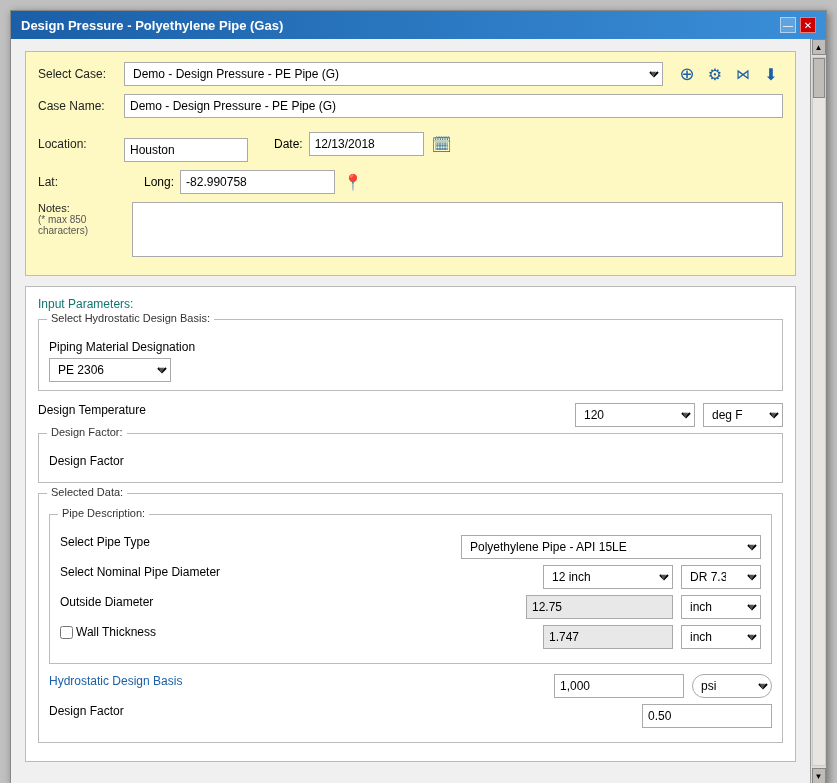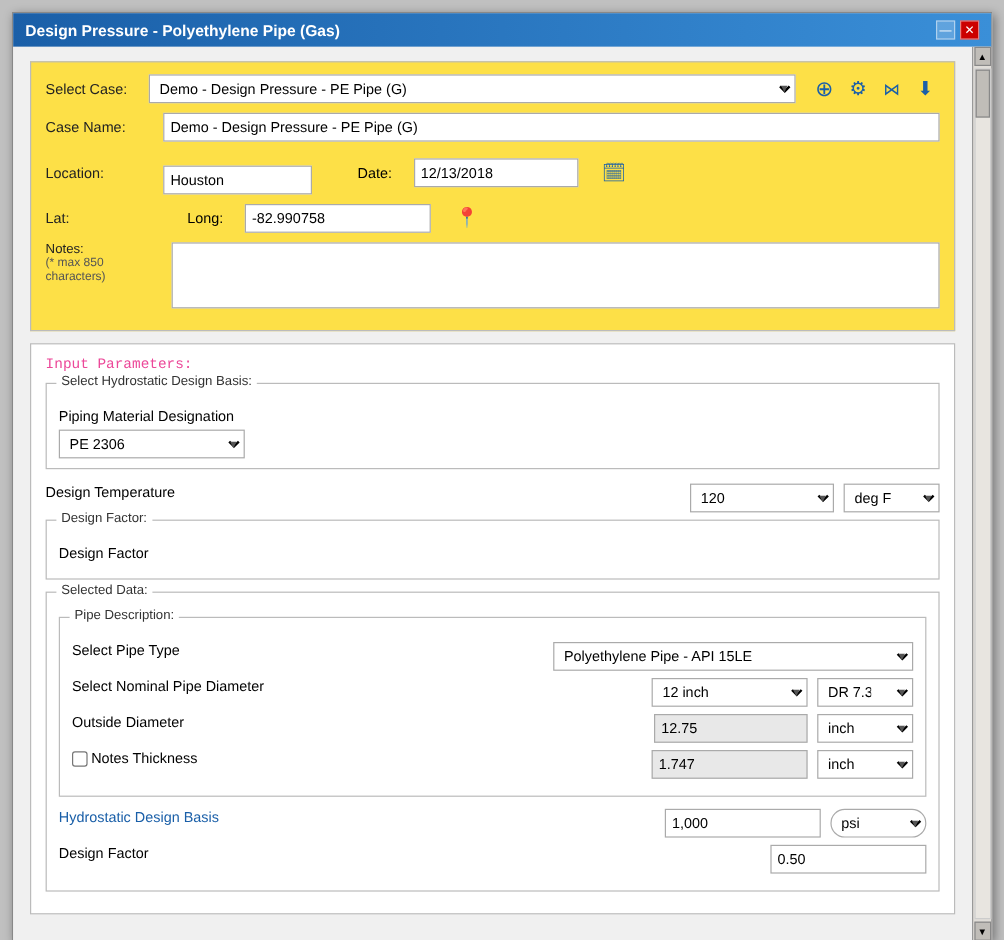--- a/index.html
+++ b/index.html
@@ -4,34 +4,34 @@
   <style>
     * { box-sizing: border-box; margin: 0; padding: 0; font-family: 'Segoe UI', Arial, sans-serif; font-size: 12px; }
     body { background: #c0c0c0; display: flex; justify-content: center; align-items: flex-start; padding: 10px; }
     .window { width: 820px; background: #f0f0f0; border: 1px solid #888; box-shadow: 2px 2px 8px rgba(0,0,0,0.4); }
     .title-bar { background: linear-gradient(to right, #1a5fa8, #3a8fd8); color: white; padding: 6px 10px; display: flex; justify-content: space-between; align-items: center; }
     .title-bar-text { font-weight: bold; font-size: 13px; }
     .title-bar-btns { display: flex; gap: 4px; }
     .title-btn { width: 16px; height: 16px; border: 1px solid rgba(255,255,255,0.5); background: rgba(255,255,255,0.2); color: white; font-size: 10px; display: flex; align-items: center; justify-content: center; cursor: pointer; }
     .title-btn.close { background: #cc0000; }
     .content { padding: 12px 14px; background: #f0f0f0; }
-    .form-row { display: flex; align-items: center; margin-bottom: 8px; gap: 18px; }
+    .form-row { display: flex; align-items: center; margin-bottom: 8px; gap: 6px; }
     .form-label { color: #222; min-width: 80px; white-space: nowrap; }
     .form-input { border: 1px solid #aaa; background: white; padding: 3px 5px; height: 24px; }
     .select-case-row { display: flex; align-items: center; margin-bottom: 8px; gap: 6px; }
     .select-wrapper { position: relative; display: inline-block; }
     .select-wrapper::after { content: '▼'; font-size: 9px; position: absolute; right: 5px; top: 50%; transform: translateY(-50%); pointer-events: none; color: #555; }
     .icon-btn { width: 24px; height: 24px; background: none; border: none; cursor: pointer; display: flex; align-items: center; justify-content: center; font-size: 16px; }
     .icon-group { display: flex; align-items: center; gap: 4px; margin-left: 6px; }
-    .top-section { background: #fde047; border: 1px solid #bbb; padding: 10px 12px; margin-bottom: 10px; }
+    .top-section { background: #fef9c3; border: 1px solid #bbb; padding: 10px 12px; margin-bottom: 10px; }
     .notes-label { color: #222; font-size: 11px; }
     .notes-sub { color: #555; font-size: 10px; }
     textarea.notes-input { width: 100%; height: 55px; border: 1px solid #aaa; background: white; padding: 3px; resize: none; }
     .section-panel { border: 1px solid #bbb; background: white; padding: 10px 12px; margin-bottom: 10px; }
-    .section-title { font-size: 12px; color: #ec4899; font-weight: normal; margin-bottom: 8px; font-family: Liberation Mono, monospace; }
+    .section-title { font-size: 12px; color: #0f766e; font-weight: normal; margin-bottom: 8px; }
     .group-box { border: 1px solid #bbb; padding: 8px 10px; margin-bottom: 8px; position: relative; }
     .group-box-title { position: absolute; top: -8px; left: 8px; background: white; padding: 0 4px; font-size: 11px; color: #333; }
     .group-inner { padding-top: 6px; }
     .field-row { display: flex; align-items: flex-start; margin-bottom: 6px; gap: 8px; }
     .field-label-blue { color: #1a5fa8; font-weight: normal; }
     .spacer { flex: 1; }
     input[type=text] { border: 1px solid #aaa; background: white; padding: 2px 5px; height: 24px; }
     input[type=text].readonly { background: #e8e8e8; }
     select { border: 1px solid #aaa; background: white; padding: 2px 4px; height: 24px; }
     .layout { display: flex; }
@@ -80,21 +80,21 @@
 
           <div class="form-row">
             <span class="form-label">Case Name:</span>
             <input type="text" class="form-input" style="flex: 1 1 0%;" value="Demo - Design Pressure - PE Pipe (G)">
           </div>
 
           <div class="form-row">
             <span class="form-label">Location:</span>
             <input type="text" class="form-input" style="width: 124px; margin-top: 12px;" value="Houston">
             <span style="margin-left:20px;">Date:</span>
-            <input type="text" class="form-input" style="width: 137px;" value="12/13/2018">
+            <input type="text" class="form-input" style="width: 115px;" value="12/13/2018">
             <span class="icon-btn calendar-icon">🗓</span>
           </div>
 
           <div class="form-row">
             <span class="form-label">Lat:</span>
             <span style="margin-left:20px;">Long:</span>
             <input type="text" class="form-input" style="width: 155px;" value="-82.990758">
             <span class="icon-btn pin-icon">📍</span>
           </div>
 
@@ -109,21 +109,21 @@
         </div>
 
         <div class="section-panel">
           <div class="section-title">Input Parameters:</div>
 
           <div class="group-box" style="margin-bottom:12px; padding-top:14px;">
             <span class="group-box-title">Select Hydrostatic Design Basis:</span>
             <div class="group-inner">
               <div style="margin-bottom:4px;">Piping Material Designation</div>
               <div class="select-wrapper">
-                <select style="width:155px; padding-right:18px;">
+                <select style="width:122px; padding-right:18px;">
                   <option>PE 2306</option>
                   <option>PE 3408</option>
                   <option>PE 4710</option>
                 </select>
               </div>
             </div>
           </div>
 
           <div class="field-row">
             <span>Design Temperature</span>
@@ -187,33 +187,33 @@
                         <option>DR 7.3</option>
                         <option>DR 9</option>
                         <option>DR 11</option>
                       </select>
                     </div>
                   </div>
 
                   <div class="field-row">
                     <span>Outside Diameter</span>
                     <div class="spacer"></div>
-                    <input type="text" class="form-input readonly" style="width: 128px;" value="12.75">
+                    <input type="text" class="form-input readonly" style="width: 147px;" value="12.75">
                     <div class="select-wrapper">
                       <select style="width:80px; padding-right:18px;">
                         <option>inch</option>
                         <option>mm</option>
                       </select>
                     </div>
                   </div>
 
                   <div class="field-row">
                     <div class="checkbox-wrapper">
                       <input type="checkbox" style="">
-                      <span>Notes Thickness</span>
+                      <span>Wall Thickness</span>
                     </div>
                     <div class="spacer"></div>
                     <input type="text" class="form-input readonly" style="width: 130px;" value="1.747">
                     <div class="select-wrapper">
                       <select style="width:80px; padding-right:18px;">
                         <option>inch</option>
                         <option>mm</option>
                       </select>
                     </div>
                   </div>

